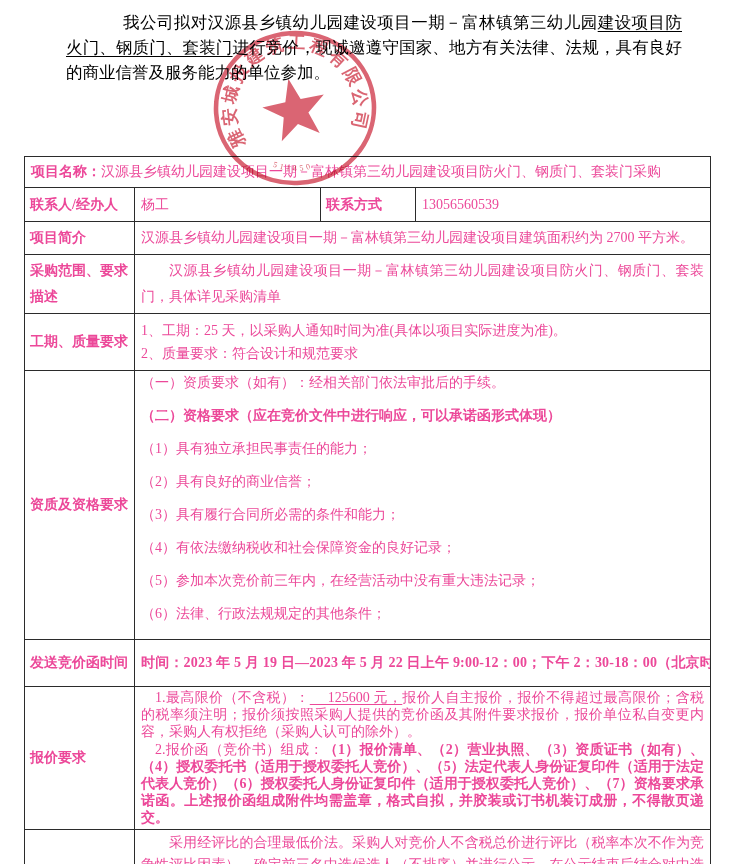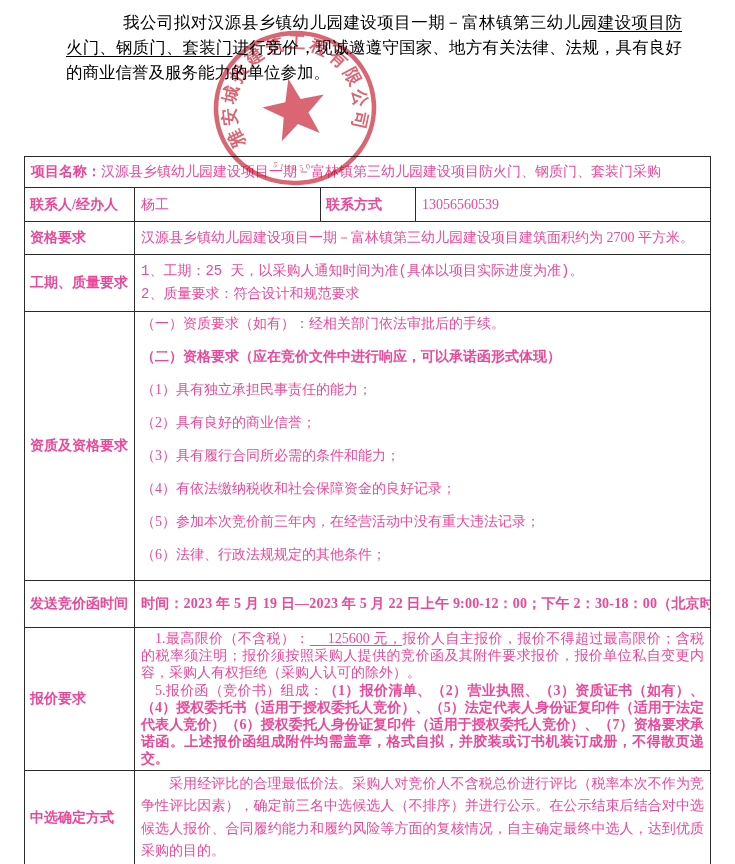--- a/index.html
+++ b/index.html
@@ -32,21 +32,21 @@
     font-size:14px;vertical-align:middle;
     padding:2px 6px;color:#ec4899;
   }
   table.bid th{
     text-align:left;font-weight:700;padding-left:5px;
   }
   .b{font-weight:700;}
   .cell-flat{padding-left:6px;}
   .cell-scope{line-height:26px;text-indent:2em;text-align:justify;padding-right:10px;}
   .cell-sched{line-height:23px;padding-left:10px;}
-  .cell-sched p{margin:0;font-family:Liberation Mono, monospace;}
+  .cell-sched p{margin:0;}
   .cell-qual{padding:10px 10px 0 14px;vertical-align:top;margin-top:28px;}
   .cell-qual p{margin:0 0 13px 0;line-height:20px;}
   .cell-time{font-weight:700;white-space:nowrap;overflow:hidden;font-size:13.6px;letter-spacing:.2px;}
   .cell-quote{line-height:17.2px;font-size:13.8px;padding:5px 7px 4px 7px;text-align:justify;vertical-align:top;}
   .cell-quote p{margin:0;text-indent:1em;}
   .cell-quote .ul{text-decoration:underline;text-underline-offset:2px;}
   .cell-sel{line-height:22.5px;text-indent:2em;text-align:justify;padding-right:9px;}
 
   
   .stamp{
@@ -78,24 +78,28 @@
 
 
     <tr style="height:34px">
       <th>联系人/经办人</th>
       <td>杨工</td>
       <th>联系方式</th>
       <td>13056560539</td>
     </tr>
 
     <tr style="height:33px">
-      <th>资格要求</th>
+      <th>项目简介</th>
       <td colspan="3">汉源县乡镇幼儿园建设项目一期－富林镇第三幼儿园建设项目建筑面积约为 2700 平方米。</td>
     </tr>
 
+    <tr style="height:59px">
+      <th style="line-height:26px">采购范围、要求描述</th>
+      <td colspan="3" class="cell-scope">汉源县乡镇幼儿园建设项目一期－富林镇第三幼儿园建设项目防火门、钢质门、套装门，具体详见采购清单</td>
+    </tr>
 
     <tr style="height:57px">
       <th>工期、质量要求</th>
       <td colspan="3" class="cell-sched">
         <p>1、工期：25 天，以采购人通知时间为准(具体以项目实际进度为准)。</p>
         <p>2、质量要求：符合设计和规范要求</p>
       </td>
     </tr>
 
     <tr style="height:250px">
@@ -114,21 +118,21 @@
 
     <tr style="height:47px">
       <th>发送竞价函时间</th>
       <td colspan="3" class="cell-time">时间：2023 年 5 月 19 日—2023 年 5 月 22 日上午 9:00-12：00；下午 2：30-18：00（北京时间）。</td>
     </tr>
 
     <tr style="height:120px">
       <th>报价要求</th>
       <td colspan="3" class="cell-quote">
         <p><span>1.最高限价（不含税）：</span><span class="ul">  125600 元，</span><span>报价人自主报价，报价不得超过最高限价；含税的税率须注明；报价须按照采购人提供的竞价函及其附件要求报价，报价单位私自变更内容，采购人有权拒绝（采购人认可的除外）。</span></p>
-        <p><span>5.报价函（竞价书）组成：</span><span class="b">（1）报价清单、（2）营业执照、（3）资质证书（如有）、（4）授权委托书（适用于授权委托人竞价）、（5）法定代表人身份证复印件（适用于法定代表人竞价）（6）授权委托人身份证复印件（适用于授权委托人竞价）、（7）资格要求承诺函。上述报价函组成附件均需盖章，格式自拟，并胶装或订书机装订成册，不得散页递交。</span></p>
+        <p><span>2.报价函（竞价书）组成：</span><span class="b">（1）报价清单、（2）营业执照、（3）资质证书（如有）、（4）授权委托书（适用于授权委托人竞价）、（5）法定代表人身份证复印件（适用于法定代表人竞价）（6）授权委托人身份证复印件（适用于授权委托人竞价）、（7）资格要求承诺函。上述报价函组成附件均需盖章，格式自拟，并胶装或订书机装订成册，不得散页递交。</span></p>
       </td>
     </tr>
 
     <tr style="height:70px">
       <th>中选确定方式</th>
       <td colspan="3" class="cell-sel">采用经评比的合理最低价法。采购人对竞价人不含税总价进行评比（税率本次不作为竞争性评比因素），确定前三名中选候选人（不排序）并进行公示。在公示结束后结合对中选候选人报价、合同履约能力和履约风险等方面的复核情况，自主确定最终中选人，达到优质采购的目的。</td>
     </tr>
   </tbody>
     </table>
 

